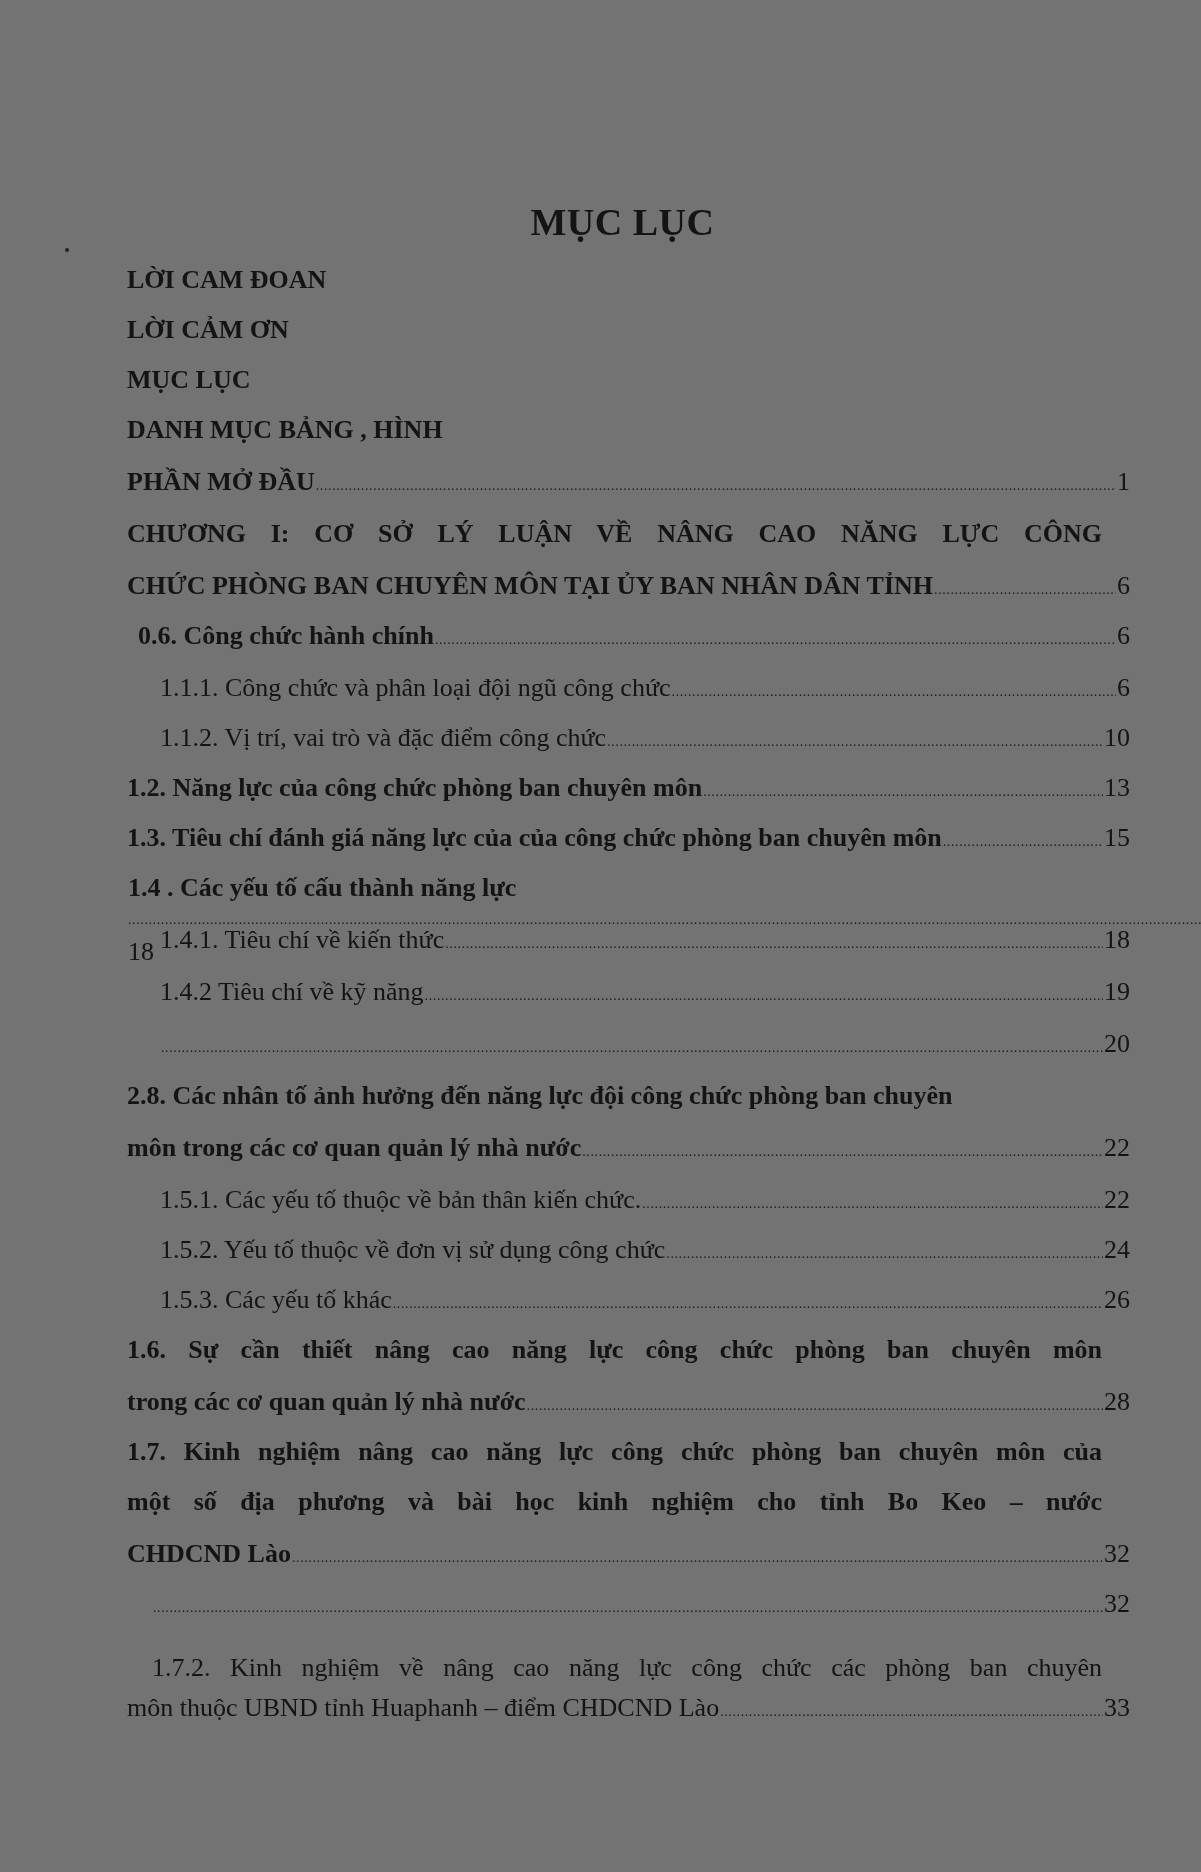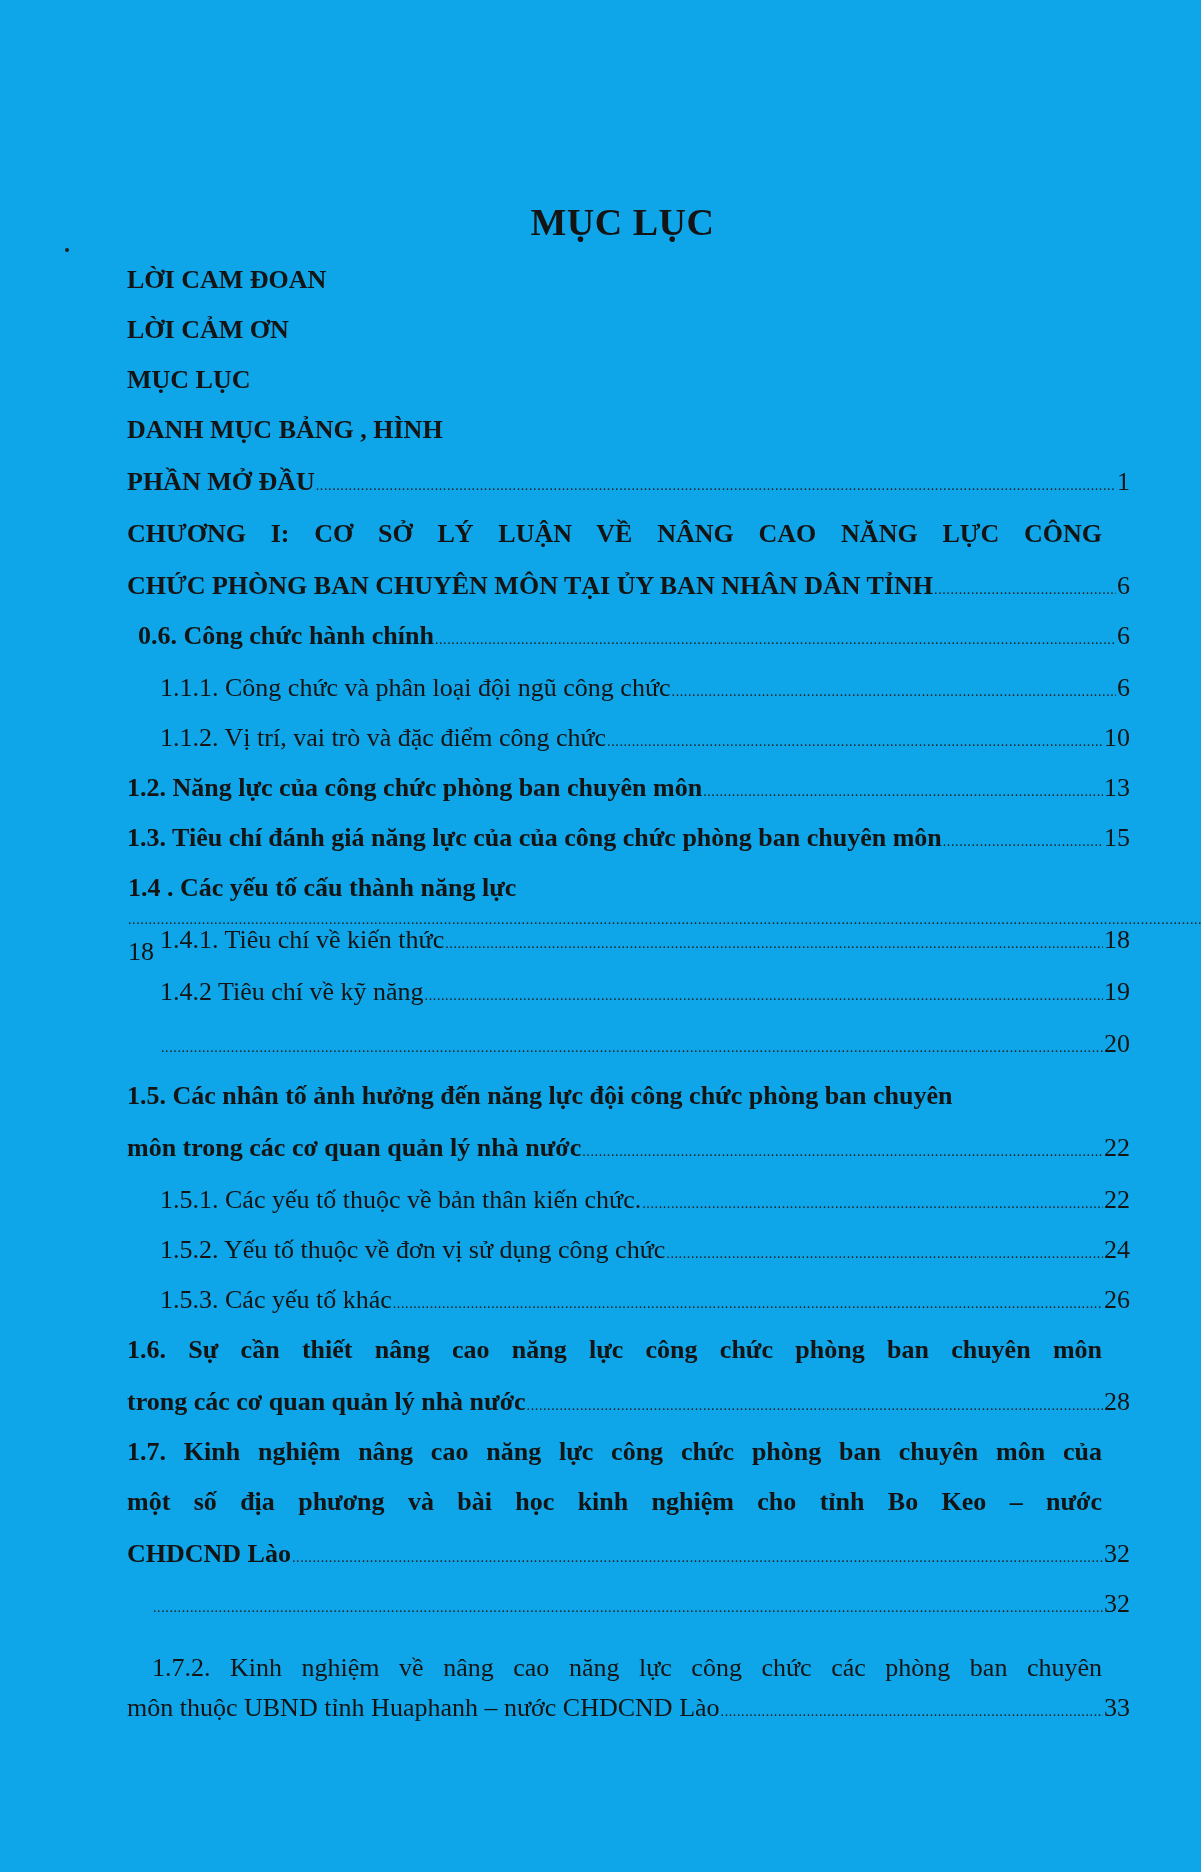--- a/index.html
+++ b/index.html
@@ -13,21 +13,21 @@
       position: relative;
       overflow: hidden;
       font-family: "Liberation Serif", "DejaVu Serif", serif;
       color: #141414;
     }
     .page {
       position: absolute;
       left: 0; top: 0;
       width: 1201px;
       height: 1872px;
-      background: #0ea5e9;
+      background: #737373;
     }
     .speck {
       position: absolute;
       left: 65px;
       top: 248px;
       width: 4px;
       height: 4px;
       border-radius: 50%;
       background: #222;
     }
@@ -207,21 +207,21 @@
 
     <div class="entry" style="top:1028px;">
       <div class="row" style="left:160px; width:970px;">
         <span class="dots"></span>
         <span class="page-num">20</span>
       </div>
     </div>
 
     <div class="entry bold" style="top:1080px;">
       <div class="row" style="left:127px; width:975px;">
-        <span class="text">1.5. Các nhân tố ảnh hưởng đến năng lực đội công chức phòng ban chuyên</span>
+        <span class="text">2.8. Các nhân tố ảnh hưởng đến năng lực đội công chức phòng ban chuyên</span>
       </div>
       <div class="row" style="left:127px; top:52px; width:1003px;">
         <span class="text">môn trong các cơ quan quản lý nhà nước</span>
         <span class="dots"></span>
         <span class="page-num">22</span>
       </div>
     </div>
 
     <div class="entry" style="top:1184px;">
       <div class="row" style="left:160px; width:970px;">
@@ -277,20 +277,20 @@
         <span class="dots"></span>
         <span class="page-num">32</span>
       </div>
     </div>
 
     <div class="entry" style="top:1640px;">
       <div class="row" style="left:152px; width:950px;">
         <span class="text justify" style="width:950px;margin-top:12px;">1.7.2. Kinh nghiệm về nâng cao năng lực công chức các phòng ban chuyên</span>
       </div>
       <div class="row" style="left:127px; top:52px; width:1003px;">
-        <span class="text">môn thuộc UBND tỉnh Huaphanh – nước CHDCND Lào</span>
+        <span class="text">môn thuộc UBND tỉnh Huaphanh – điểm CHDCND Lào</span>
         <span class="dots"></span>
         <span class="page-num">33</span>
       </div>
     </div>
 
   </div>
 </div>
 
 </body></html>

